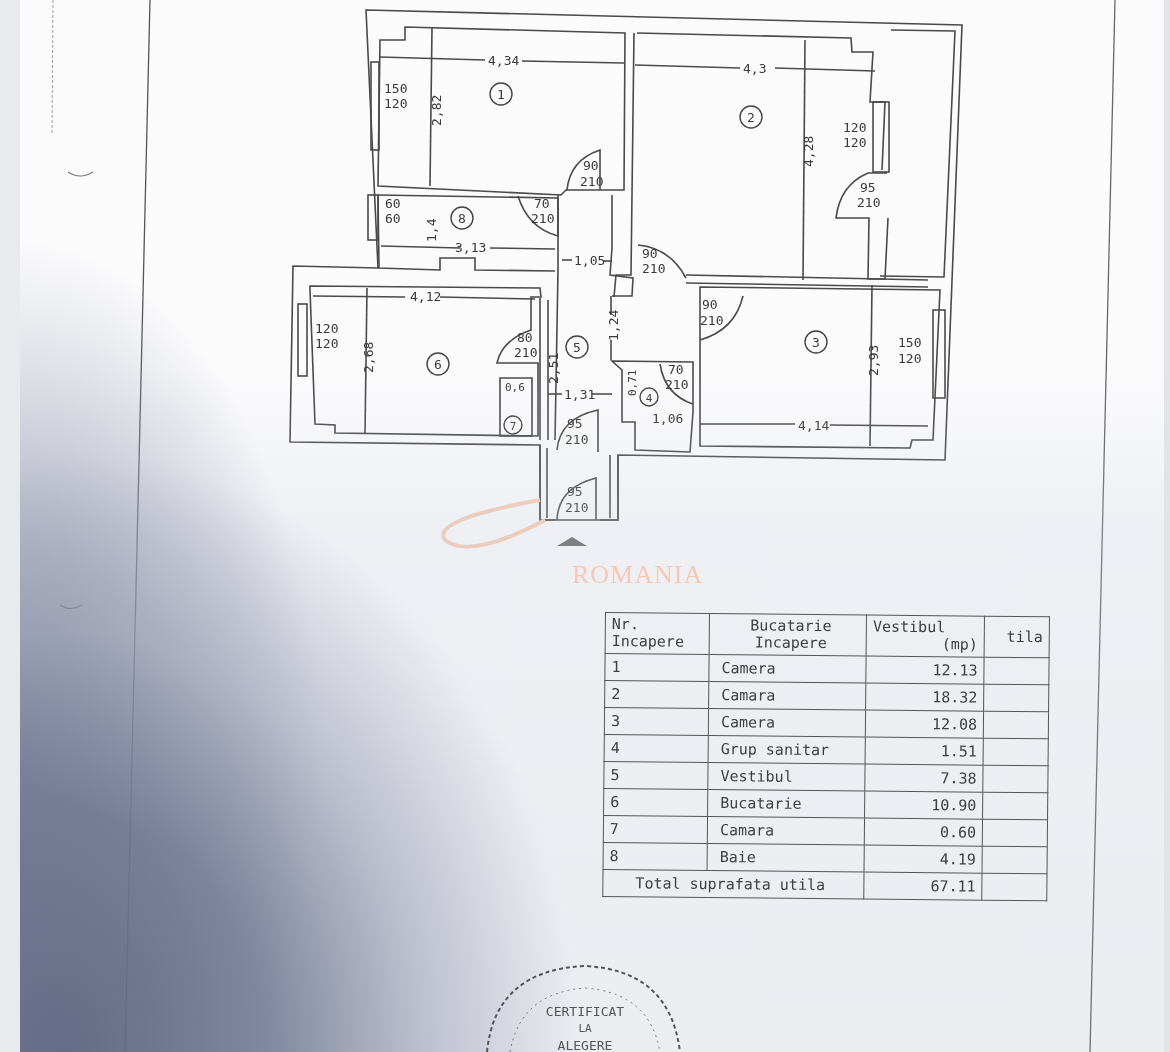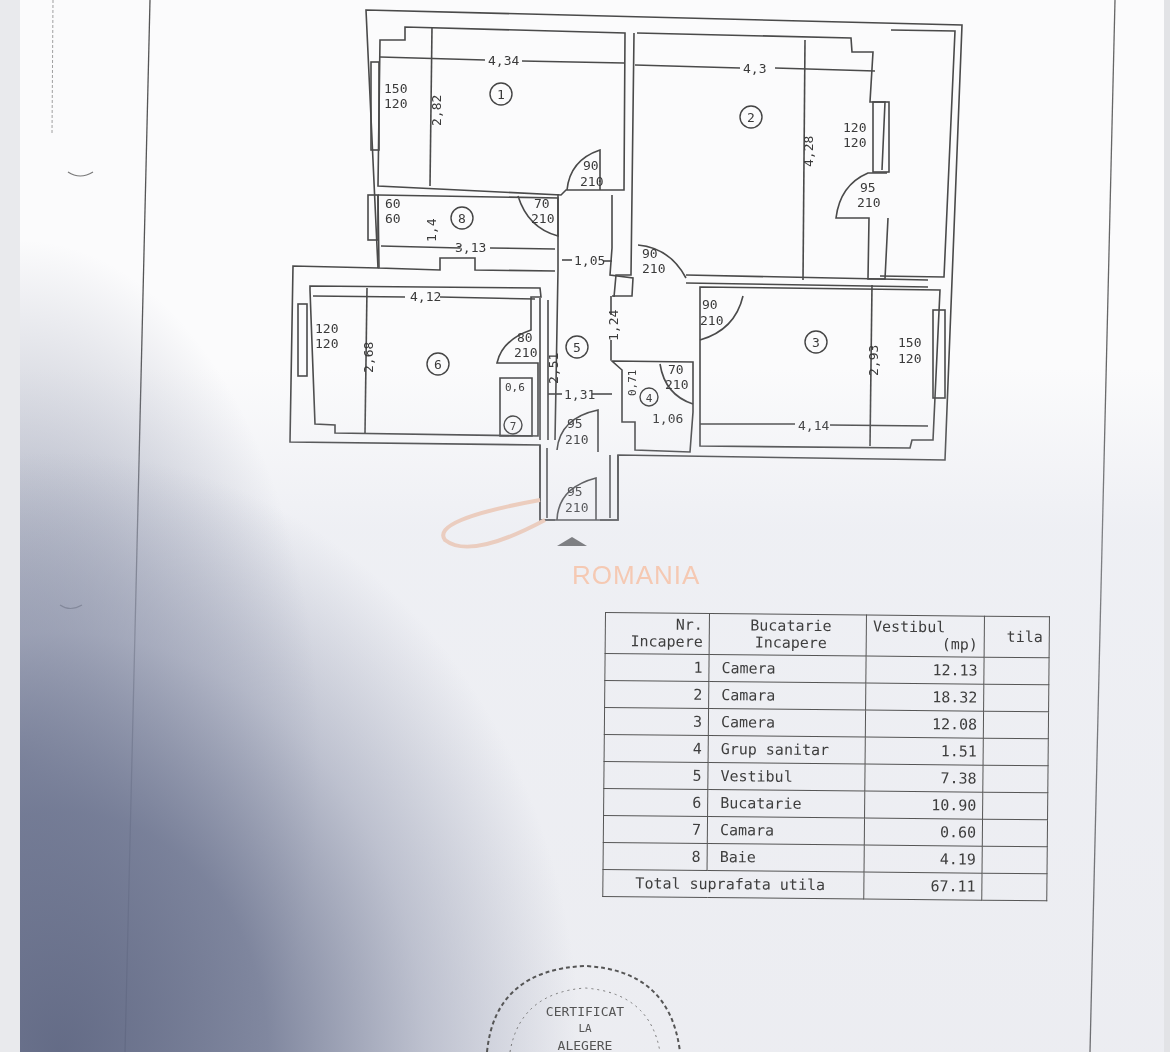--- a/index.html
+++ b/index.html
@@ -22,33 +22,33 @@
     background:
       radial-gradient(ellipse 520px 600px at 40px 1052px, rgba(92,100,128,0.92) 0%, rgba(110,118,145,0.85) 40%, rgba(150,156,178,0.55) 70%, rgba(200,204,216,0) 100%),
       radial-gradient(ellipse 300px 520px at 0px 760px, rgba(100,108,135,0.75) 0%, rgba(140,146,168,0.4) 60%, rgba(200,204,216,0) 100%),
       linear-gradient(180deg, rgba(255,255,255,0) 0%, rgba(255,255,255,0) 35%, rgba(200,205,220,0.25) 50%, rgba(150,156,180,0.15) 100%);
   }
   #plan-svg { position: absolute; left: 0; top: 0; }
   .dim { font-family: "DejaVu Sans Mono", monospace; font-size: 13px; fill: #3a3a3a; }
   .roomnum { font-family: "DejaVu Sans Mono", monospace; font-size: 13px; fill: #3a3a3a; }
   #watermark-text {
     position: absolute; left: 552px; top: 560px;
-    font-family: Liberation Sans, sans-serif; font-size: 26px; letter-spacing: 1px;
+    font-family: Liberation Serif, serif; font-size: 26px; letter-spacing: 1px;
     color: #f5c9b3;
   }
   #room-table {
     position: absolute; left: 585px; top: 612px; width: 445px;
     border-collapse: collapse; transform: rotate(0.55deg); transform-origin: 0 0;
     font-family: "DejaVu Sans Mono", monospace; color: #3e3e3e; font-size: 15px;
   }
   #room-table td, #room-table th {
     border: 1.5px solid #555; padding: 0 6px; height: 26px; font-weight: normal;
   }
   #room-table th { font-size: 15px; line-height: 17px; height: 40px; }
-  .c-nr { width: 95px; text-align: right; }
+  .c-nr { width: 95px; text-align: left; }
   .c-name { width: 150px; text-align: left; padding-left: 12px !important; }
   .c-area { width: 112px; text-align: right; }
   .c-extra { width: 55px; text-align: right; }
   .total-label { text-align: left; padding-left: 32px !important; }
   #stamp { position: absolute; left: 455px; top: 958px; }
 </style>
 </head>
 <body>
 
 <div id="page">

